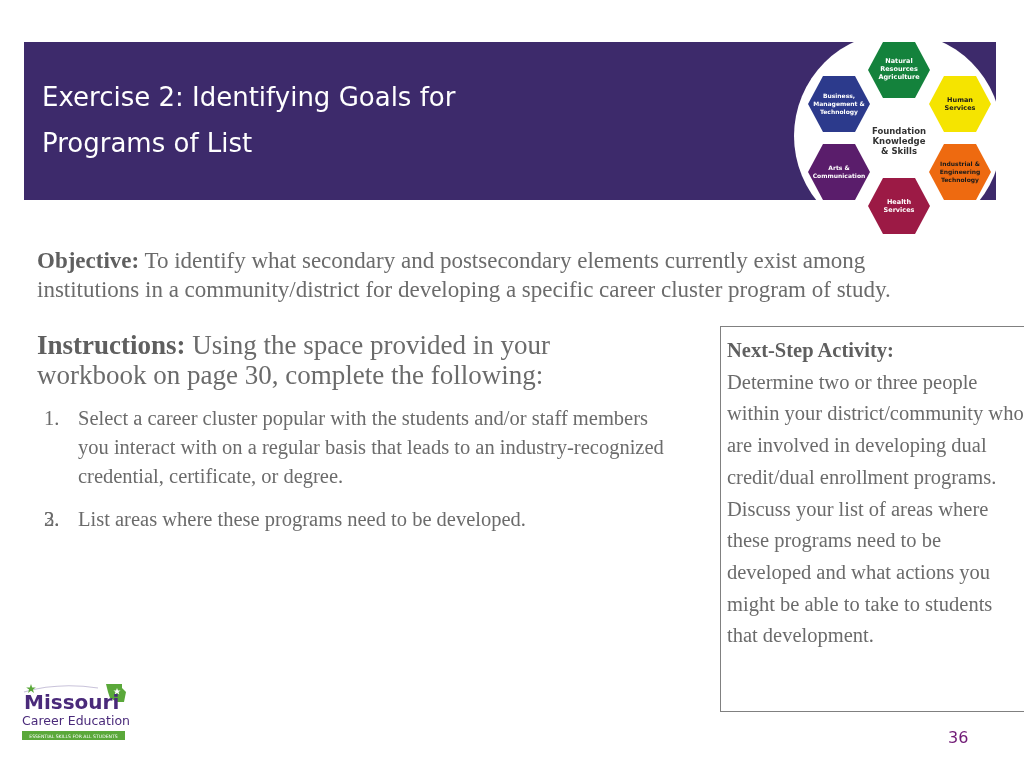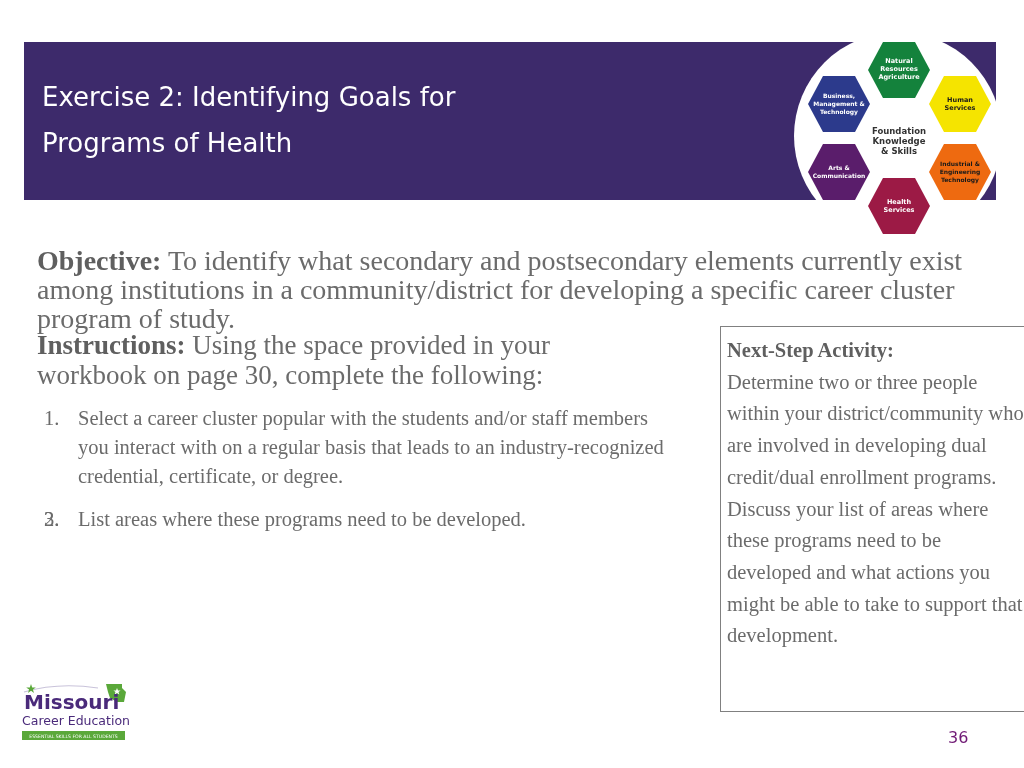--- a/index.html
+++ b/index.html
@@ -1,36 +1,36 @@
 <!DOCTYPE html>
 <html><head>
 <meta charset="utf-8">
 <style>
   html, body { margin:0; padding:0; }
   body { width:1024px; height:768px; background:#ffffff; position:relative; overflow:hidden; font-family:"Liberation Serif", serif; }
   .header { position:absolute; left:24px; top:42px; width:972px; height:158px; background:#3d2a6b; }
   .title { position:absolute; left:42px; top:74px; width:720px; color:#ffffff; font-family:"DejaVu Sans", sans-serif; font-size:26px; line-height:46px; letter-spacing:0px; }
   .cluster-graphic { position:absolute; left:790px; top:36px; width:212px; height:210px; }
-  .objective { position:absolute; left:37px; top:246px; width:930px; font-size:28px; line-height:29px; color:#6b6b6b; }
+  .objective { position:absolute; left:37px; top:246px; width:930px; font-size:23px; line-height:29px; color:#6b6b6b; }
   .instructions { position:absolute; left:37px; top:330px; width:620px; font-size:27px; line-height:30px; color:#6b6b6b; }
   b { color:#5f5f5f; }
   .steps { position:absolute; left:44px; top:404px; width:620px; margin:0; padding:0; list-style:none; font-size:20.5px; line-height:29px; color:#6b6b6b; }
   .steps li { position:relative; padding-left:34px; margin-bottom:14px; }
   .steps .num { position:absolute; left:0; top:0; }
   .nextstep { position:absolute; left:684px; top:326px; width:313px; height:386px; border:1.5px solid #808080; box-sizing:border-box; padding:8px 6px 12px 6px; font-size:20.5px; line-height:31.7px; color:#6b6b6b;margin-left:36px; }
   .logo { position:absolute; left:18px; top:680px; width:112px; height:64px; }
   .pagenum { position:absolute; left:948px; top:728px; font-family:"DejaVu Sans", sans-serif; font-size:16px; color:#701a75; }
 </style>
 </head>
 <body>
 
 <div class="header"></div>
 <div class="title">
   <div>Exercise 2: Identifying Goals for</div>
-  <div>Programs of Health</div>
+  <div>Programs of List</div>
 </div>
 
 <svg class="cluster-graphic" viewBox="0 0 212 210" xmlns="http://www.w3.org/2000/svg">
   <circle cx="108" cy="100" r="104" fill="#ffffff"></circle>
   <g font-family="DejaVu Sans, sans-serif" font-weight="bold" text-anchor="middle">
 
     <g>
       <polygon points="93,6 125,6 140,34 125,62 93,62 78,34" fill="#14823c"></polygon>
       <text x="109" y="27" font-size="6.5" fill="#ffffff">Natural</text>
       <text x="109" y="35" font-size="6.5" fill="#ffffff">Resources</text>
@@ -82,21 +82,21 @@
 <div class="instructions"><b>Instructions:</b><span> Using the space provided in your workbook on page 30, complete the following:</span></div>
 
 <ol class="steps">
   <li><span class="num">1.</span><span>Select a career cluster popular with the students and/or staff members you interact with on a regular basis that leads to an industry-recognized credential, certificate, or degree.</span></li>
   <li><span class="num">2.</span></li>
   <li><span class="num">3.</span><span>List areas where these programs need to be developed.</span></li>
 </ol>
 
 <div class="nextstep">
   <b>Next-Step Activity:</b><br>
-  <span>Determine two or three people within your district/community who are involved in developing dual credit/dual enrollment programs. Discuss your list of areas where these programs need to be developed and what actions you might be able to take to support that development.</span>
+  <span>Determine two or three people within your district/community who are involved in developing dual credit/dual enrollment programs. Discuss your list of areas where these programs need to be developed and what actions you might be able to take to students that development.</span>
 </div>
 
 <svg class="logo" viewBox="0 0 112 64" xmlns="http://www.w3.org/2000/svg">
   <path d="M6,12 Q40,2 80,8" stroke="#c9c3da" stroke-width="1.2" fill="none"></path>
   <polygon points="13,4 14.2,7.4 17.8,7.4 14.9,9.5 16,12.9 13,10.8 10,12.9 11.1,9.5 8.2,7.4 11.8,7.4" fill="#5aa83a"></polygon>
   <path d="M88,4 L104,4 L104,8 L108,12 L106,22 L99,22 L92,18 L90,12 Z" fill="#5aa83a"></path>
   <polygon points="99,8 100,10.5 102.6,10.5 100.5,12 101.3,14.5 99,13 96.7,14.5 97.5,12 95.4,10.5 98,10.5" fill="#ffffff"></polygon>
   <text x="6" y="29" font-family="DejaVu Sans, sans-serif" font-weight="bold" font-size="20" fill="#4a2a7a">Missouri</text>
   <text x="4" y="45" font-family="DejaVu Sans, sans-serif" font-size="12.5" fill="#4a2a7a">Career Education</text>
   <rect x="4" y="51" width="103" height="9" fill="#5aa83a"></rect>

